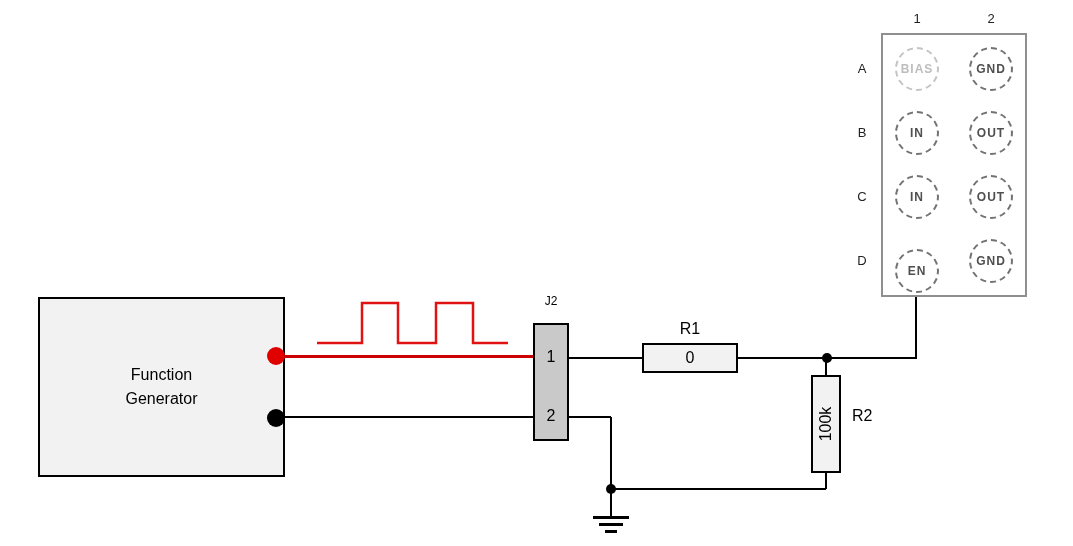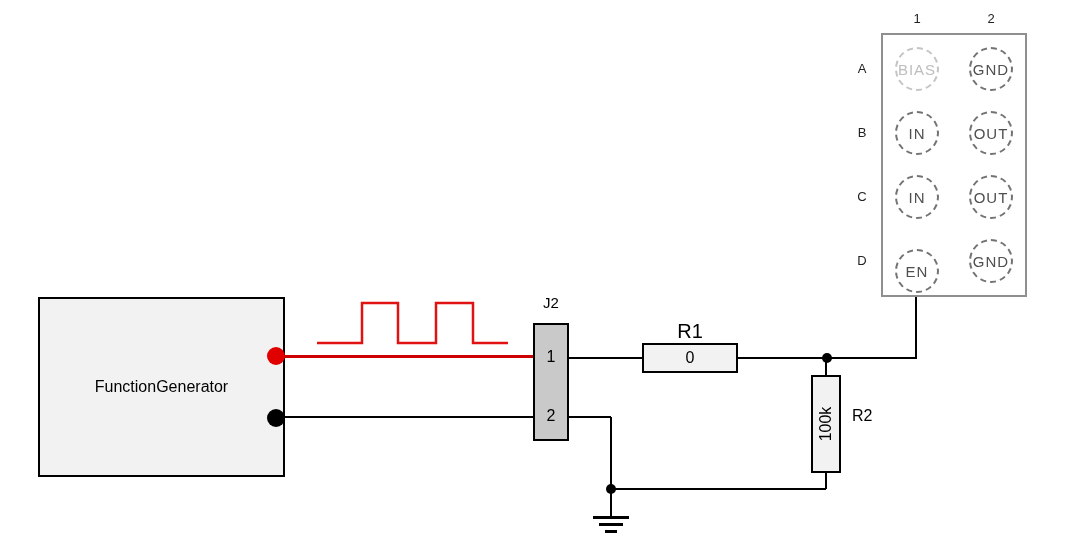--- a/index.html
+++ b/index.html
@@ -1,44 +1,44 @@
 <!DOCTYPE html>
 <html><head>
 <meta charset="utf-8">
 <style>
   html,body{margin:0;padding:0;background:#ffffff;}
   body{font-family:"Liberation Sans", sans-serif; color:#000;}
   #canvas{position:relative;width:1073px;height:546px;background:#fff;overflow:hidden;}
   .abs{position:absolute;}
   
   .fg-box{left:38px;top:297px;width:247px;height:180px;background:#f2f2f2;border:2px solid #000;
-          box-sizing:border-box;display:flex;flex-direction:row;align-items:center;justify-content:center;
+          box-sizing:border-box;display:flex;flex-direction:column;align-items:center;justify-content:center;
           font-size:16px;line-height:24px;text-align:center;}
   .terminal{width:18px;height:18px;border-radius:50%;}
   .t-red{left:267px;top:347px;background:#e00000;}
   .t-black{left:267px;top:409px;background:#000;}
   .wire{background:#000;}
   .wire.red{background:#cc0000;}
   .j2-box{left:533px;top:323px;width:36px;height:118px;background:#c9c9c9;border:2px solid #000;box-sizing:border-box;}
-  .j2-label{left:533px;top:294px;width:36px;text-align:center;font-size:15px;}
+  .j2-label{left:533px;top:294px;width:36px;text-align:center;font-size:12px;}
   .j2-pin{left:533px;width:36px;text-align:center;font-size:16px;}
   .res-h{left:642px;top:343px;width:96px;height:30px;background:#f2f2f2;border:2px solid #000;box-sizing:border-box;
          display:flex;align-items:center;justify-content:center;font-size:16px;}
-  .r1-label{left:642px;top:320px;width:96px;text-align:center;font-size:20px;}
+  .r1-label{left:642px;top:320px;width:96px;text-align:center;font-size:16px;}
   .res-v{left:811px;top:375px;width:30px;height:98px;background:#f2f2f2;border:2px solid #000;box-sizing:border-box;
          display:flex;align-items:center;justify-content:center;}
   .res-v span{transform:rotate(-90deg);white-space:nowrap;font-size:16px;}
   .r2-label{left:852px;top:407px;width:44px;font-size:16px;}
   .dot{width:10px;height:10px;border-radius:50%;background:#000;}
   
   .grid-box{left:881px;top:33px;width:146px;height:264px;background:#fff;border:2px solid #8f8f8f;box-sizing:border-box;}
   .grid-shade{left:883px;top:35px;width:72px;height:66px;background:#f5f5f5;}
   .pin-circle{width:44px;height:44px;border:2px dashed #737373;border-radius:50%;box-sizing:border-box;
               display:flex;align-items:center;justify-content:center;
-              font-size:15px;font-weight:normal;letter-spacing:1px;color:#4f4f4f;background:transparent;}
+              font-size:12px;font-weight:bold;letter-spacing:1px;color:#4f4f4f;background:transparent;}
   .pin-circle.dim{border-color:#c4c4c4;color:#bdbdbd;}
   .grid-header{width:40px;text-align:center;font-size:13px;color:#222;top:11px;}
   .row-label{width:24px;text-align:center;font-size:13px;color:#222;left:850px;}
   
   .gnd-bar{background:#000;height:3px;}
 </style>
 </head>
 <body>
 
 <div id="canvas">

